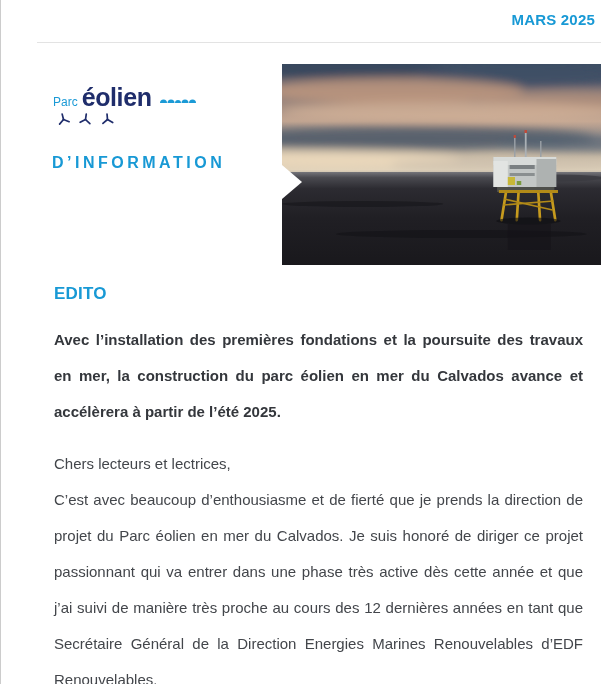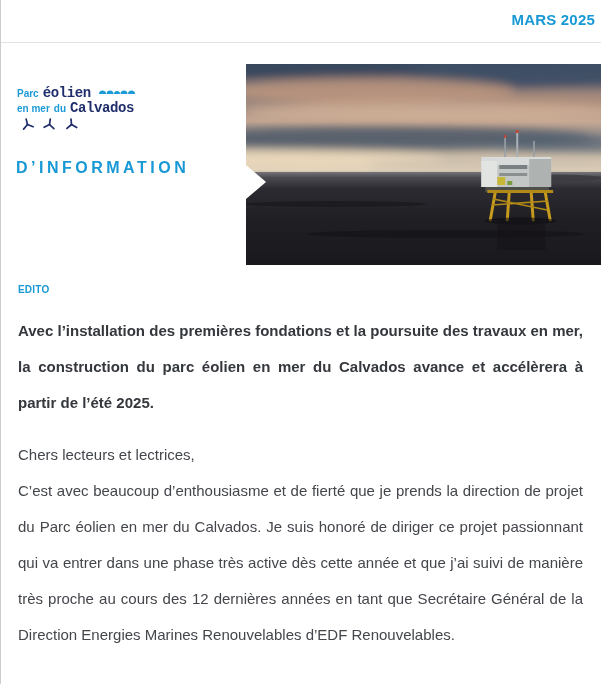--- a/index.html
+++ b/index.html
@@ -1,49 +1,50 @@
 <!DOCTYPE html>
 <html lang="fr"><head>
 <meta charset="utf-8">
 <style>
   * { margin:0; padding:0; box-sizing:border-box; }
   html,body { background:#ffffff; }
   .page {
     width:601px; height:684px; position:relative; overflow:hidden;
     background:#ffffff; border-left:1px solid #cccccc;
     font-family:"Liberation Sans", sans-serif;
+    padding-left:36px;
   }
   .issue-row { text-align:right; padding:11px 6px 0 0; }
   .issue-date { color:#1899d5; font-weight:bold; font-size:15px; letter-spacing:0.2px; }
   .top-rule { height:1px; background:#e3e3e3; margin-top:13px; }
 
   .hero { display:flex; margin-top:21px; height:201px; }
   .hero-left { width:245px; position:relative; flex:0 0 245px; }
 
   .logo { padding:20px 0 0 16px; line-height:1.05; white-space:nowrap; }
-  .logo-small { color:#1b9ad6; font-weight:bold; font-size:10px; }
-  .logo-big   { color:#1f2d6b; font-weight:bold; font-size:14px; letter-spacing:-0.4px;font-family:Liberation Mono, monospace; }
+  .logo-small { color:#1b9ad6; font-weight:normal; font-size:12px; }
+  .logo-big   { color:#1f2d6b; font-weight:bold; font-size:25px; letter-spacing:-0.4px; }
   .logo-line { display:flex; align-items:baseline; gap:4px; }
   .wave-icon { display:inline-block; margin-left:4px; position:relative; top:-2px; }
   .turbine-row { display:flex; gap:9px; padding-left:4px; margin-top:3px; }
 
   .masthead { padding-left:15px; margin-top:24px; white-space:nowrap; }
   .masthead-title { font-size:37px; font-weight:bold; color:#2b3a74; letter-spacing:0.5px; }
   .masthead-subtitle { font-size:16px; font-weight:bold; color:#1899d5; letter-spacing:3.5px; margin-top:21px; }
 
   .hero-photo { flex:1 1 auto; position:relative; height:201px; }
   .hero-photo svg { display:block; width:100%; height:201px; }
   .chevron-right {
     position:absolute; left:0; top:101px; width:0; height:0;
     border-top:17px solid transparent; border-bottom:17px solid transparent;
     border-left:20px solid #ffffff;
   }
 
   .content { padding:0 18px 0 17px; font-size:15px; color:#43464b; }
-  .edito-heading { margin-top:19px; font-weight:bold; font-size:10px; color:#1899d5; letter-spacing:0.2px; }
+  .edito-heading { margin-top:19px; font-weight:bold; font-size:17px; color:#1899d5; letter-spacing:0.2px; }
   .content p { line-height:36px; text-align:justify; }
   .p-intro { font-weight:bold; color:#34373c; margin-top:18px; }
   .p-greeting { margin-top:16px; text-align:left; }
   .p-body1 { }
   .p-body2 { margin-top:14px; }
 </style>
 </head>
 <body>
 
 <div class="page">
@@ -64,25 +65,20 @@
             <svg width="36" height="8" viewBox="0 0 36 8">
               <g fill="#1b9ad6">
                 <path d="M0 7 a3.5 3.5 0 0 1 7 0 Z"></path>
                 <path d="M7.5 7 a3.5 3.5 0 0 1 7 0 Z"></path>
                 <path d="M15 7 a3 3 0 0 1 6 0 Z"></path>
                 <path d="M21.5 7 a3.5 3.5 0 0 1 7 0 Z"></path>
                 <path d="M29 7 a3.5 3.5 0 0 1 7 0 Z"></path>
               </g>
             </svg>
           </span>
-        </div>
-        <div class="logo-line">
-          <span class="logo-small">en mer</span>
-          <span class="logo-small">du</span>
-          <span class="logo-big">Calvados</span>
         </div>
         <div class="turbine-row">
           <span>
             <svg width="13" height="13" viewBox="0 0 13 13">
                 <g stroke="#1f2d6b" stroke-width="1.7" stroke-linecap="round" transform="rotate(-14 6.5 6.5)">
                   <line x1="6.5" y1="6.5" x2="6.5" y2="1"></line>
                   <line x1="6.5" y1="6.5" x2="1.6" y2="10"></line>
                   <line x1="6.5" y1="6.5" x2="11.4" y2="10"></line>
                 </g>
               </svg>

